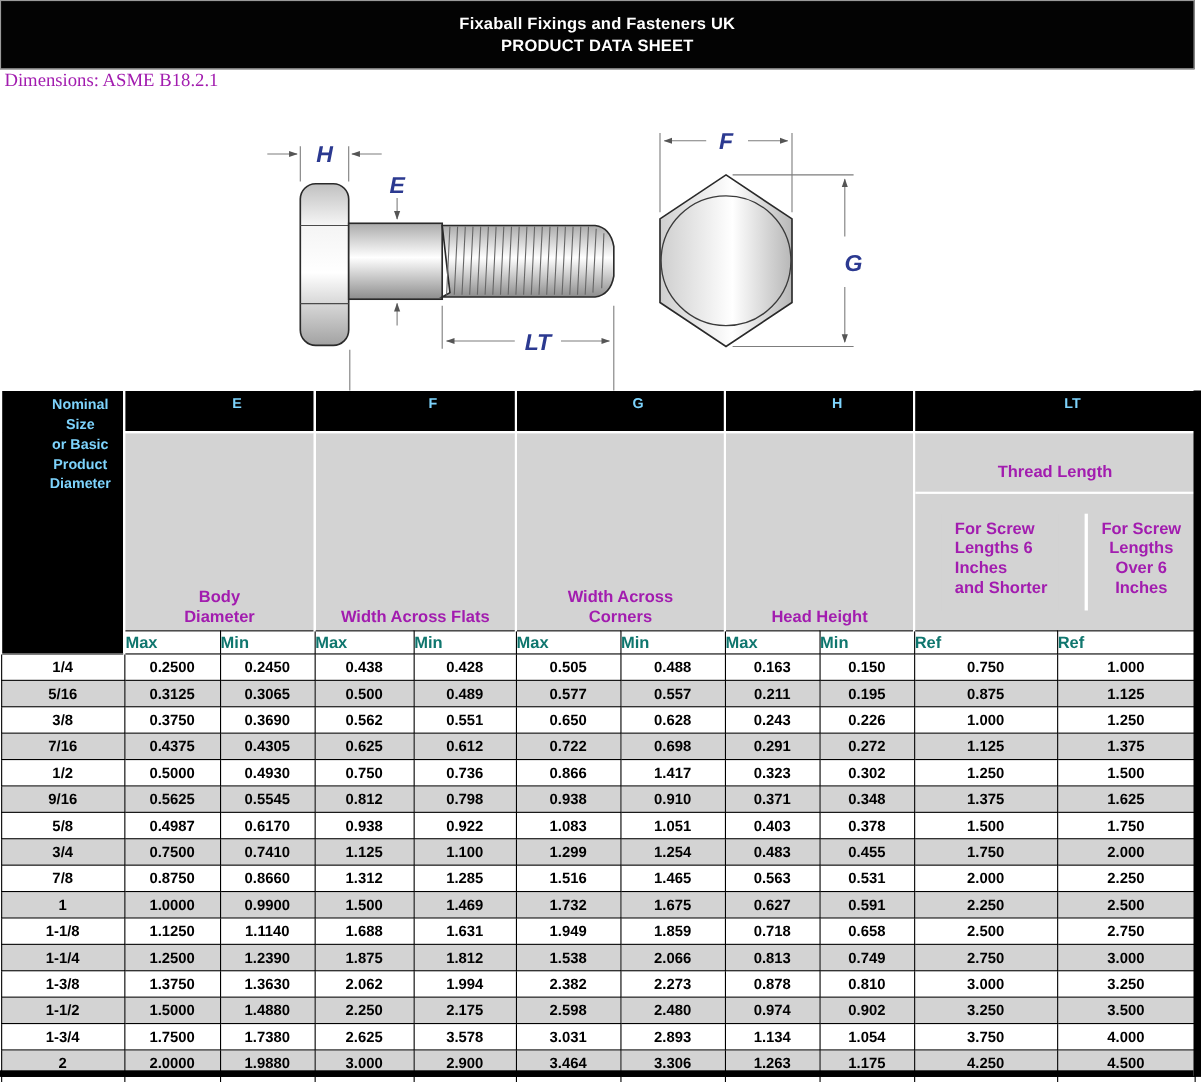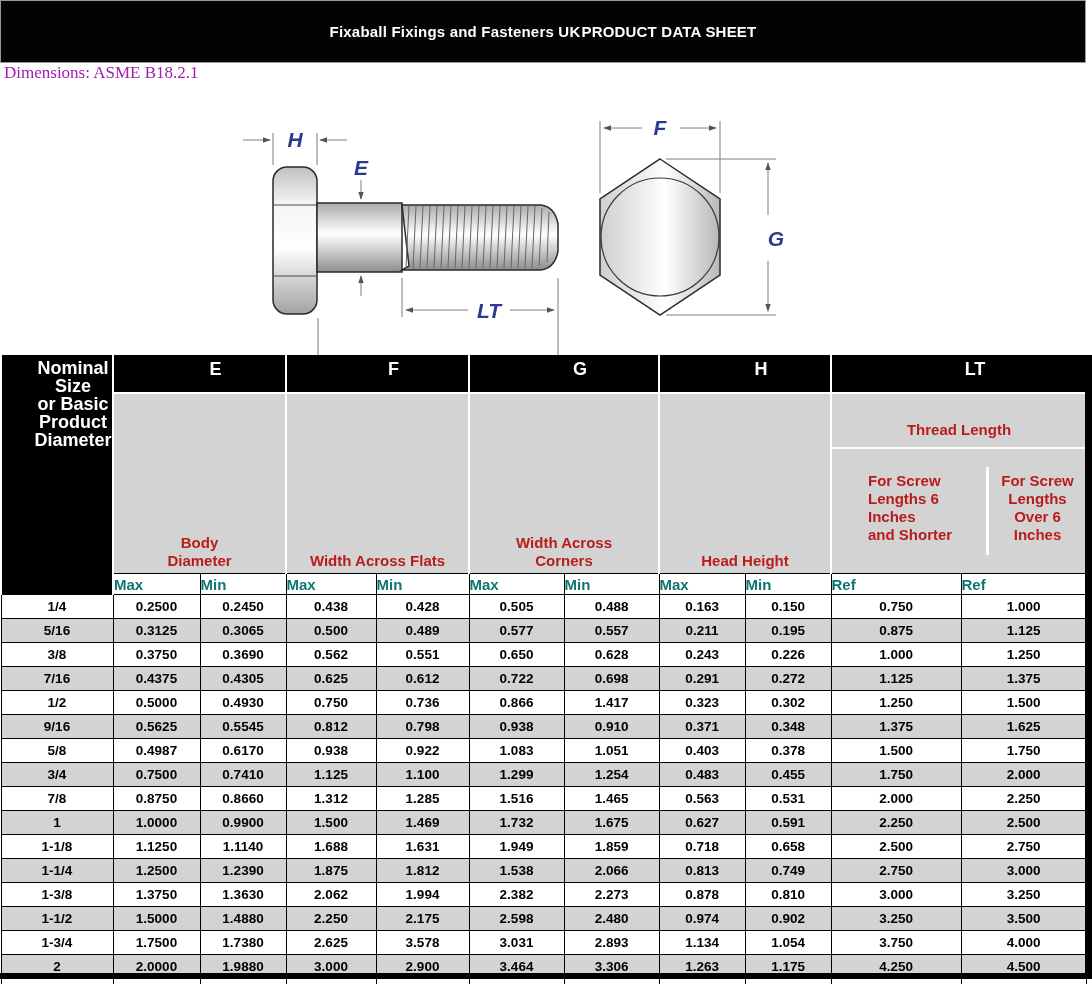--- a/index.html
+++ b/index.html
@@ -1,44 +1,44 @@
 <!DOCTYPE html>
 <html><head>
 <meta charset="utf-8">
 <style>
   * { margin:0; padding:0; box-sizing:border-box; }
   body { background:#fff; font-family:"Liberation Sans", sans-serif; }
   .page { position:relative; width:1092px; height:984px; background:#fff; overflow:hidden; }
 
   
   .banner { position:absolute; left:0; top:0; width:1086px; height:63px; background:#030303;
-            border:1px solid #9a9a9a; display:flex; flex-direction:row; align-items:center;
+            border:1px solid #9a9a9a; display:flex; flex-direction:column; align-items:center;
             justify-content:center; gap:1px; }
   .banner div { color:#fff; font-weight:bold; font-size:15px; line-height:19px; letter-spacing:.2px; }
 
   .dims-note { position:absolute; left:4px; top:63px; font-family:"Liberation Serif", serif;
                font-size:17px; color:#a21caf; }
 
   
   .drawing { position:absolute; left:228px; top:83px; width:600px; height:272px; }
   .dim { stroke:#7d7d7d; stroke-width:1; fill:none; }
   .outline { stroke:#2a2a2a; stroke-width:1.5; }
   .dimlabel { font-family:"Liberation Sans", sans-serif; font-weight:bold; font-style:italic;
               font-size:21px; fill:#2b3990; }
 
   
   .tablewrap { position:absolute; left:0; top:355px; width:1092px; }
   table { border-collapse:collapse; table-layout:fixed; width:1085px; }
   td { overflow:hidden; }
   .corner { background:#000; color:#fff; font-weight:bold; font-size:15px; text-align:center;
             vertical-align:middle; white-space:pre-line; line-height:18px; border-right:2px solid #fff;
             border-bottom:1px solid #000; }
-  .letters td { background:#000; color:#ffffff; font-weight:bold; font-size:18px; text-align:center;
+  .letters td { background:#000; color:#7dd3fc; font-weight:bold; font-size:13px; text-align:center;
                 vertical-align:top; padding-top:4px; height:38px; border-left:2px solid #fff;padding-left:32px; }
-  .subhead td { background:#d3d3d3; font-weight:bold; font-size:15px; color:#b91c1c; text-align:center;
+  .subhead td { background:#d3d3d3; font-weight:bold; font-size:15px; color:#a21caf; text-align:center;
                 vertical-align:bottom; white-space:pre-line; line-height:18px; padding-bottom:3px;
                 height:127px; border-left:2px solid #fff; border-top:2px solid #fff; }
   .subhead td.lt-head { padding:0; vertical-align:top; }
   .lt-title { height:37px; display:flex; align-items:center; justify-content:center;
               border-bottom:2px solid #fff; font-weight:bold; font-size:15px; }
   .lt-subrow { display:flex; height:88px; }
   .lt-sub { background:#d3d3d3; font-weight:bold; font-size:15px; line-height:18px;
             white-space:pre-line; padding-top:5px;margin-left:24px; }
   .lt-sub.shorter { width:130px; text-align:left; padding-left:12px; }
   .lt-sub.over { width:125px; text-align:center; border-left:3px solid #fff; }

